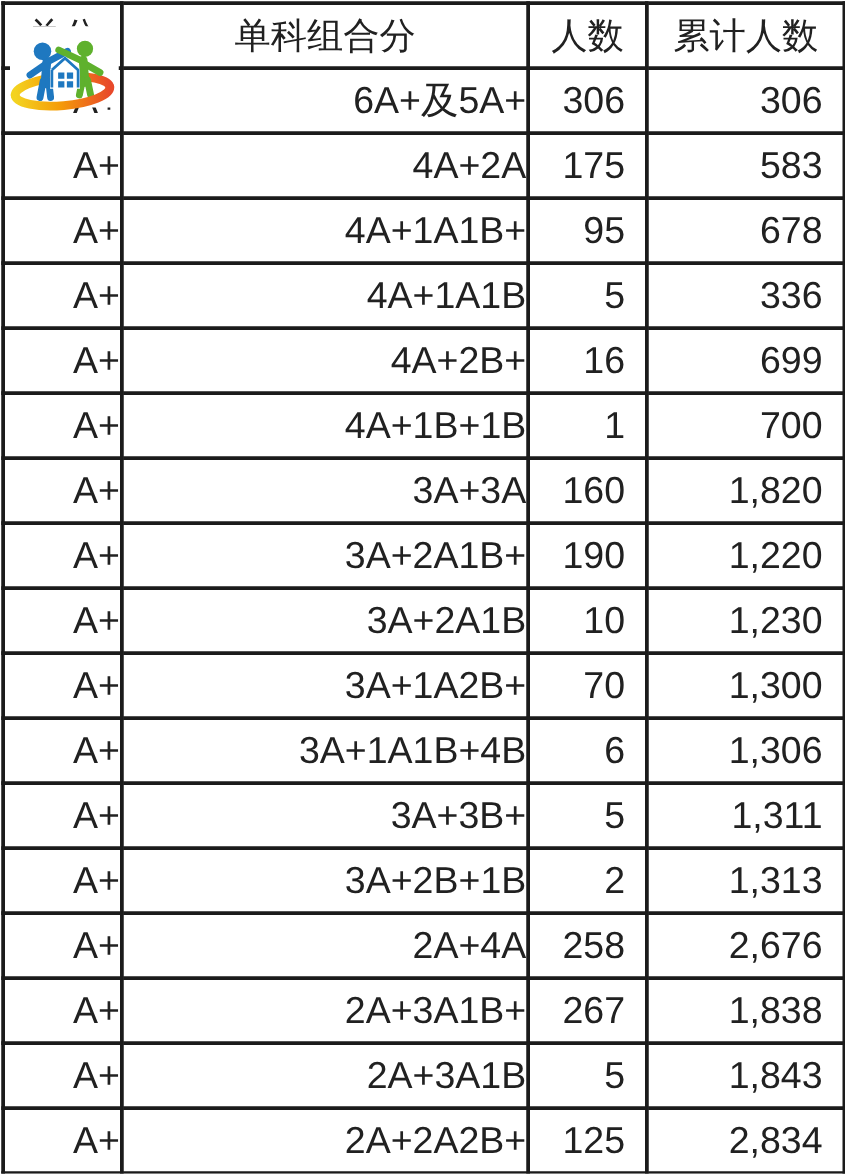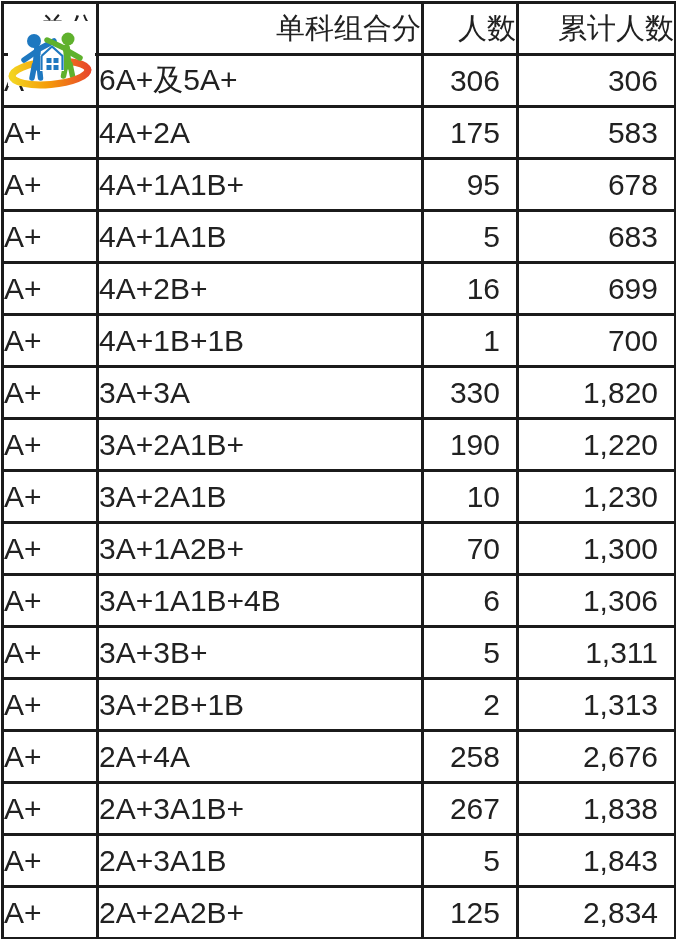--- a/index.html
+++ b/index.html
@@ -25,23 +25,23 @@
     padding: 0;
     font-size: 30px;
     color: #212121;
     white-space: nowrap;
     overflow: hidden;
     background: #ffffff;
   }
   .score-table th {
     font-weight: 400;
     font-size: 29px;
-    text-align: right;
-  }
-  .score-table td.c0, .score-table td.c1 { text-align: left; }
+    text-align: center;
+  }
+  .score-table td.c0, .score-table td.c1 { text-align: right; }
   .score-table td.c2, .score-table td.c3 { text-align: right; padding-right: 16px; margin-top: 20px; }
   .wm {
     position: absolute;
     left: 6px;
     top: 20px;
     width: 91px;
     height: 88px;
     pointer-events: none;
   }
 </style>
@@ -81,38 +81,38 @@
         <tr>
           <td class="c0">A+</td>
           <td class="c1">4A+1A1B+</td>
           <td class="c2">95</td>
           <td class="c3">678</td>
         </tr>
         <tr>
           <td class="c0">A+</td>
           <td class="c1">4A+1A1B</td>
           <td class="c2">5</td>
-          <td class="c3">683</td>
+          <td class="c3">336</td>
         </tr>
         <tr>
           <td class="c0">A+</td>
           <td class="c1">4A+2B+</td>
           <td class="c2">16</td>
           <td class="c3">699</td>
         </tr>
         <tr>
           <td class="c0">A+</td>
           <td class="c1">4A+1B+1B</td>
           <td class="c2">1</td>
           <td class="c3">700</td>
         </tr>
         <tr>
           <td class="c0">A+</td>
           <td class="c1">3A+3A</td>
-          <td class="c2">330</td>
+          <td class="c2">160</td>
           <td class="c3">1,820</td>
         </tr>
         <tr>
           <td class="c0">A+</td>
           <td class="c1">3A+2A1B+</td>
           <td class="c2">190</td>
           <td class="c3">1,220</td>
         </tr>
         <tr>
           <td class="c0">A+</td>

